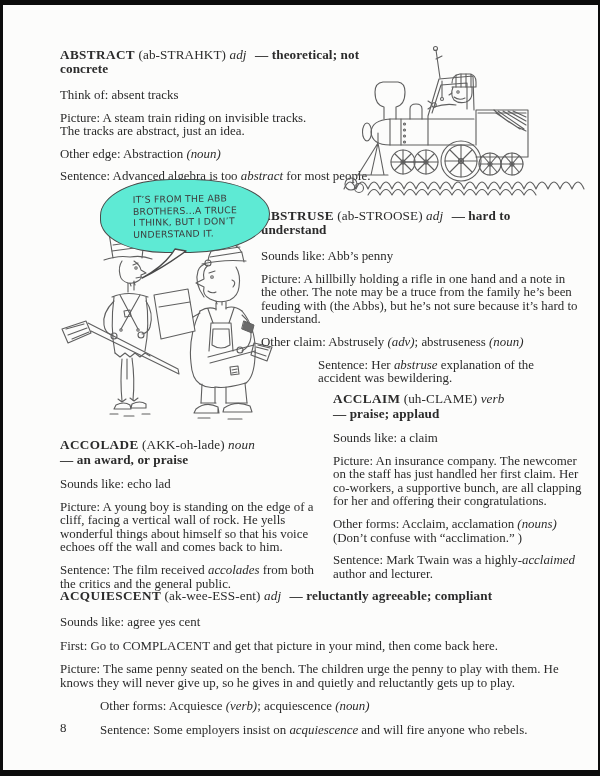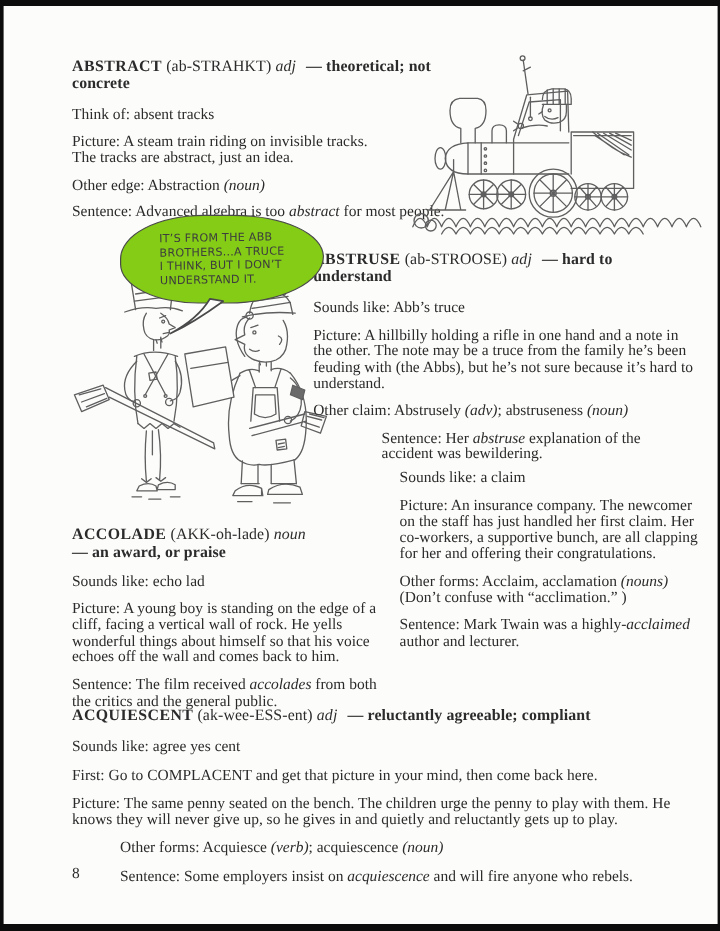--- a/index.html
+++ b/index.html
@@ -23,21 +23,21 @@
   #entry-accolade{left:57px;top:433px;width:272px;}
   #entry-accolade h2{margin-bottom:11px;}
   #entry-acquiescent{left:57px;top:584px;width:521px;}
   #entry-acquiescent p{margin-bottom:10px;}
   .indent40{padding-left:40px;}
   .linebreak{display:block;}
   #page-number{position:absolute;left:57px;top:716px;font-size:12.9px;}
   #train{position:absolute;left:335px;top:40px;}
   #hillbillies{position:absolute;left:55px;top:212px;}
   #speech-bubble{position:absolute;left:97px;top:174px;width:170px;height:74px;
-    box-sizing:border-box;background:#84cc16;border:1.6px solid #4a4a4a;
+    box-sizing:border-box;background:#5eead4;border:1.6px solid #4a4a4a;
     border-radius:48% 52% 55% 45% / 58% 55% 62% 52%;
     display:flex;align-items:center;justify-content:center;z-index:2;}
   #speech-bubble .bubble-text{font-family:"DejaVu Sans",sans-serif;font-size:9.3px;
     line-height:11.6px;letter-spacing:0.2px;color:#3d3d3d;white-space:pre-line;
     text-align:left;transform:rotate(-1deg);}
   #bubble-tail{position:absolute;left:136px;top:243px;z-index:3;}
   svg .ink{stroke:#5f5f5f;fill:none;stroke-width:1.1;stroke-linecap:round;stroke-linejoin:round;}
   svg .ink-fill{stroke:#5f5f5f;fill:#fcfcfb;stroke-width:1.1;stroke-linejoin:round;}
   svg .ink-dark{stroke:#5f5f5f;fill:#6a6a6a;stroke-width:1;}
 </style>
@@ -204,27 +204,31 @@
         <path d="M198,130 L210,133 M196,135 L208,139 M200,128 L212,131"></path>
       </g>
     </g>
   </svg>
 
   <div class="entry" id="entry-abstruse">
     <h2><b class="hw">ABSTRUSE</b>
       <span>(ab-STROOSE)</span>
       <i class="pos">adj</i>
       <b class="def">— hard to understand</b></h2>
-    <p>Sounds like: Abb’s truce</p>
+    <p>Sounds like: Abb’s penny</p>
     <p>Picture: A hillbilly holding a rifle in one hand and a note in the other. The note may be a truce from the family he’s been feuding with (the Abbs), but he’s not sure because it’s hard to understand.</p>
     <p><span>Other claim: Abstrusely </span><i class="it">(adv)</i><span>; abstruseness </span><i class="it">(noun)</i></p>
     <p class="sent"><span>Sentence: Her </span><i class="it">abstruse</i><span> explanation of the accident was bewildering.</span></p>
   </div>
 
   <div class="entry" id="entry-acclaim">
+    <h2><b class="hw">ACCLAIM</b>
+      <span>(uh-CLAME)</span>
+      <i class="pos">verb</i>
+      <b class="def block">— praise; applaud</b></h2>
     <p>Sounds like: a claim</p>
     <p>Picture: An insurance company. The newcomer on the staff has just handled her first claim. Her co-workers, a supportive bunch, are all clapping for her and offering their congratulations.</p>
     <p><span>Other forms: Acclaim, acclamation </span><i class="it">(nouns)</i><span class="linebreak">(Don’t confuse with “acclimation.” )</span></p>
     <p><span>Sentence: Mark Twain was a highly-</span><i class="it">acclaimed</i><span> author and lecturer.</span></p>
   </div>
 
   <div class="entry" id="entry-accolade">
     <h2><b class="hw">ACCOLADE</b>
       <span>(AKK-oh-lade)</span>
       <i class="pos">noun</i>

